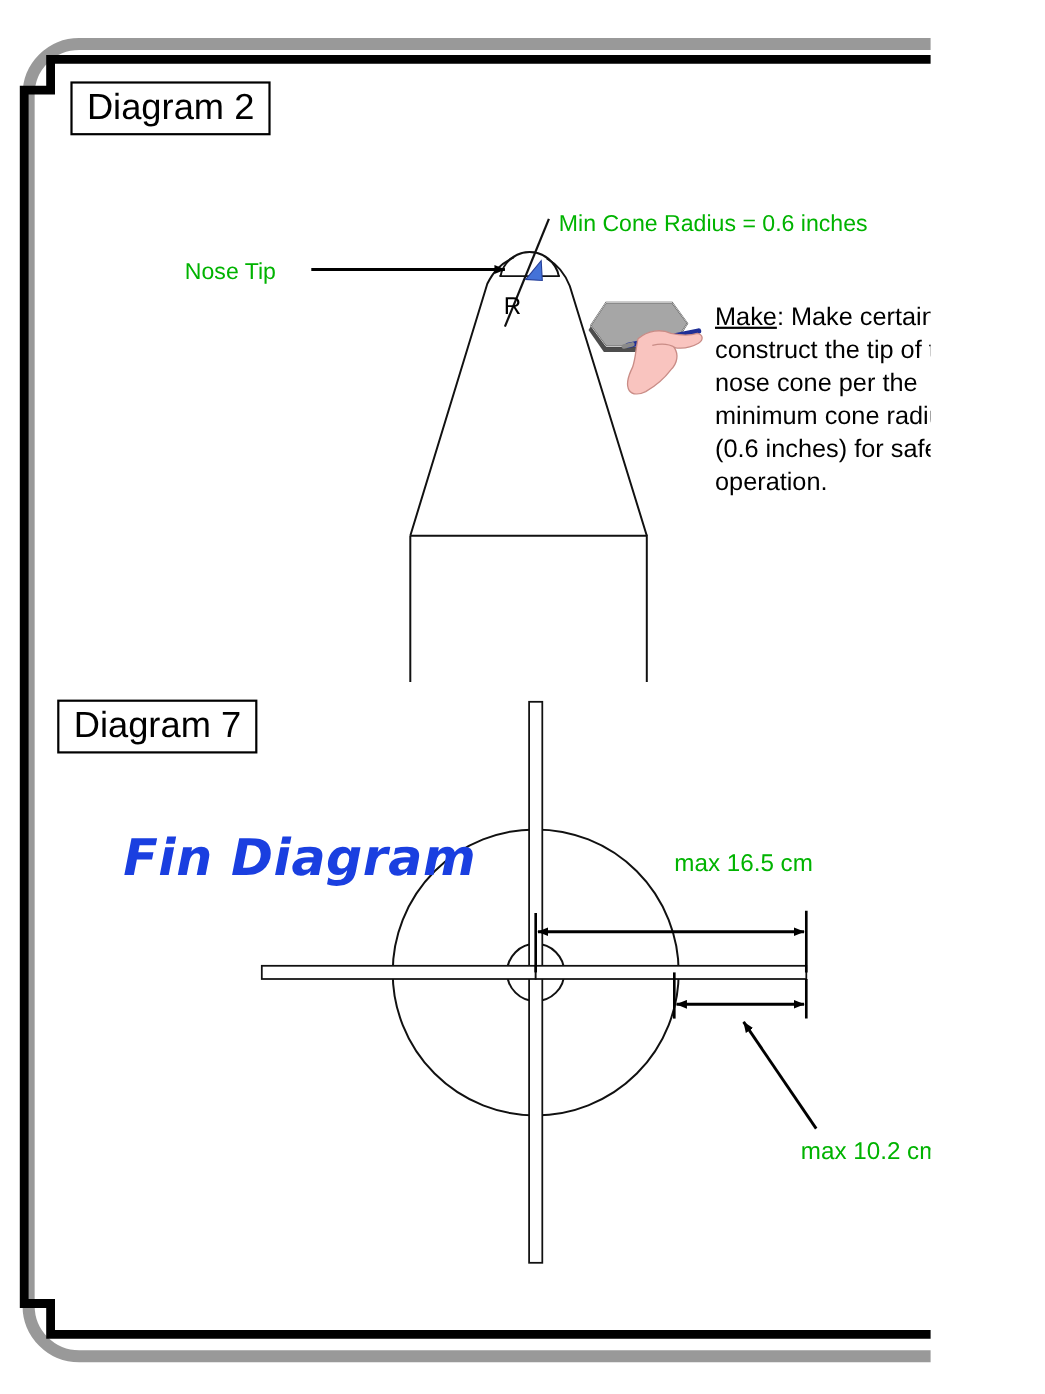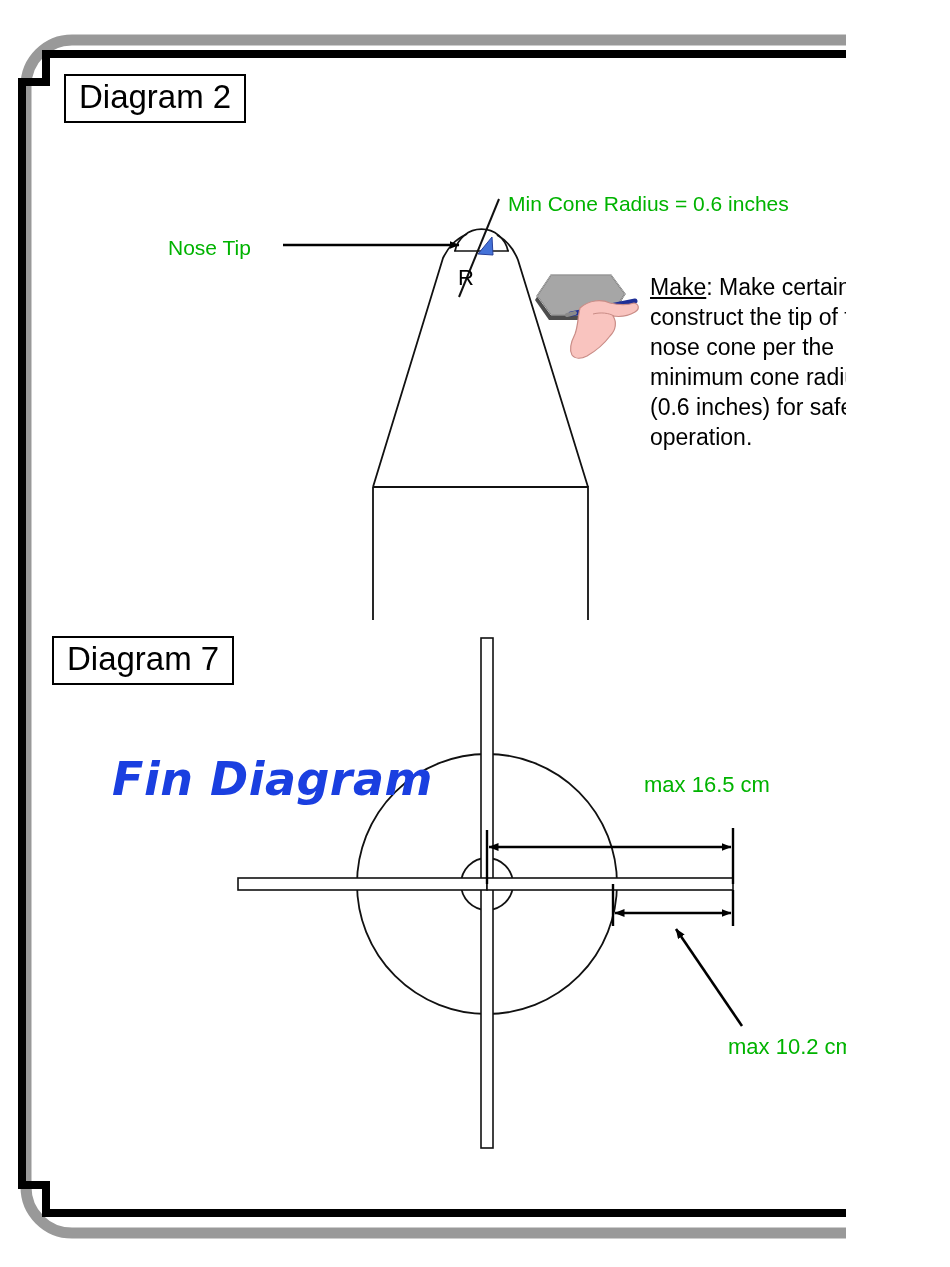--- a/index.html
+++ b/index.html
@@ -58,21 +58,21 @@
   
   .green-label {
     position: absolute;
     color: #00b300;
     font-family: "Liberation Sans", sans-serif;
     font-size: 21px;
     white-space: nowrap;
   }
   #lbl-min-radius { left: 508px; top: 192px; }
   #lbl-cone-tip   { left: 168px; top: 236px; }
-  #lbl-max-165    { left: 644px; top: 772px; font-size: 22px; text-align: center; }
+  #lbl-max-165    { left: 613px; top: 772px; font-size: 22px; text-align: center; }
   #lbl-max-102    { left: 680px; top: 1034px; font-size: 22px; margin-left: 48px; }
 
   
   #lbl-r {
     position: absolute;
     left: 458px;
     top: 265px;
     color: #000000;
     font-family: "Liberation Sans", sans-serif;
     font-size: 22px;

